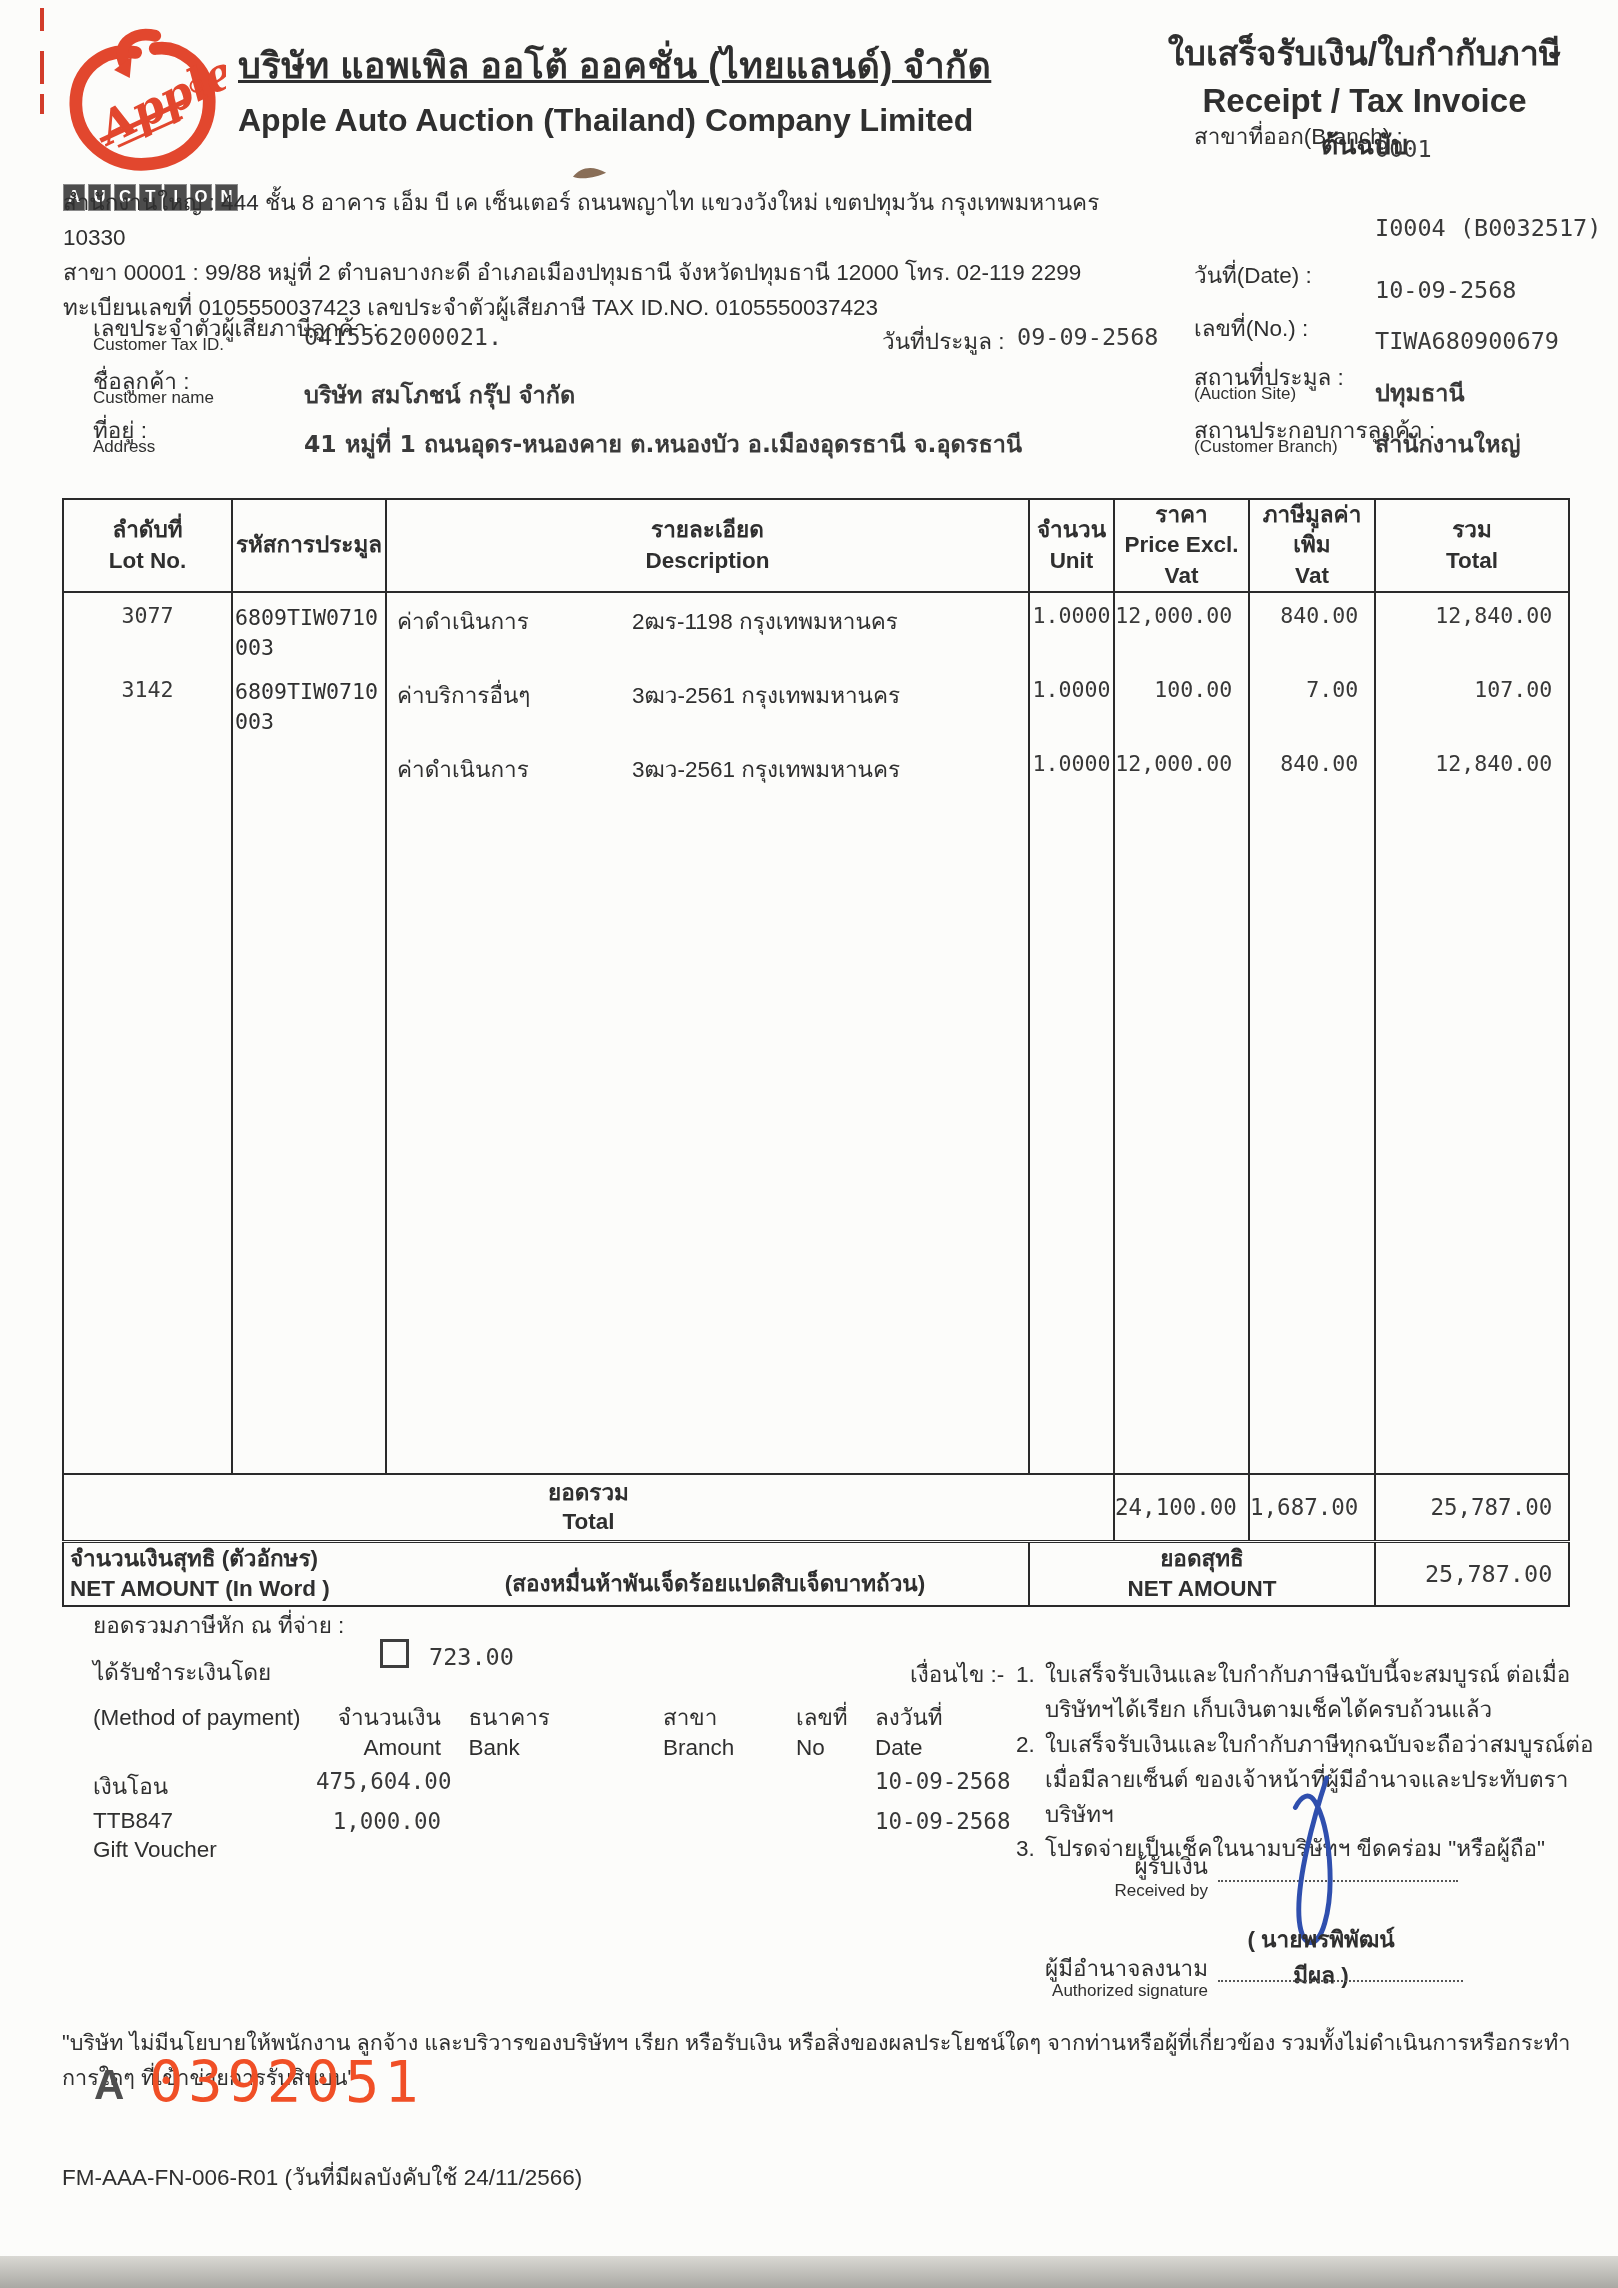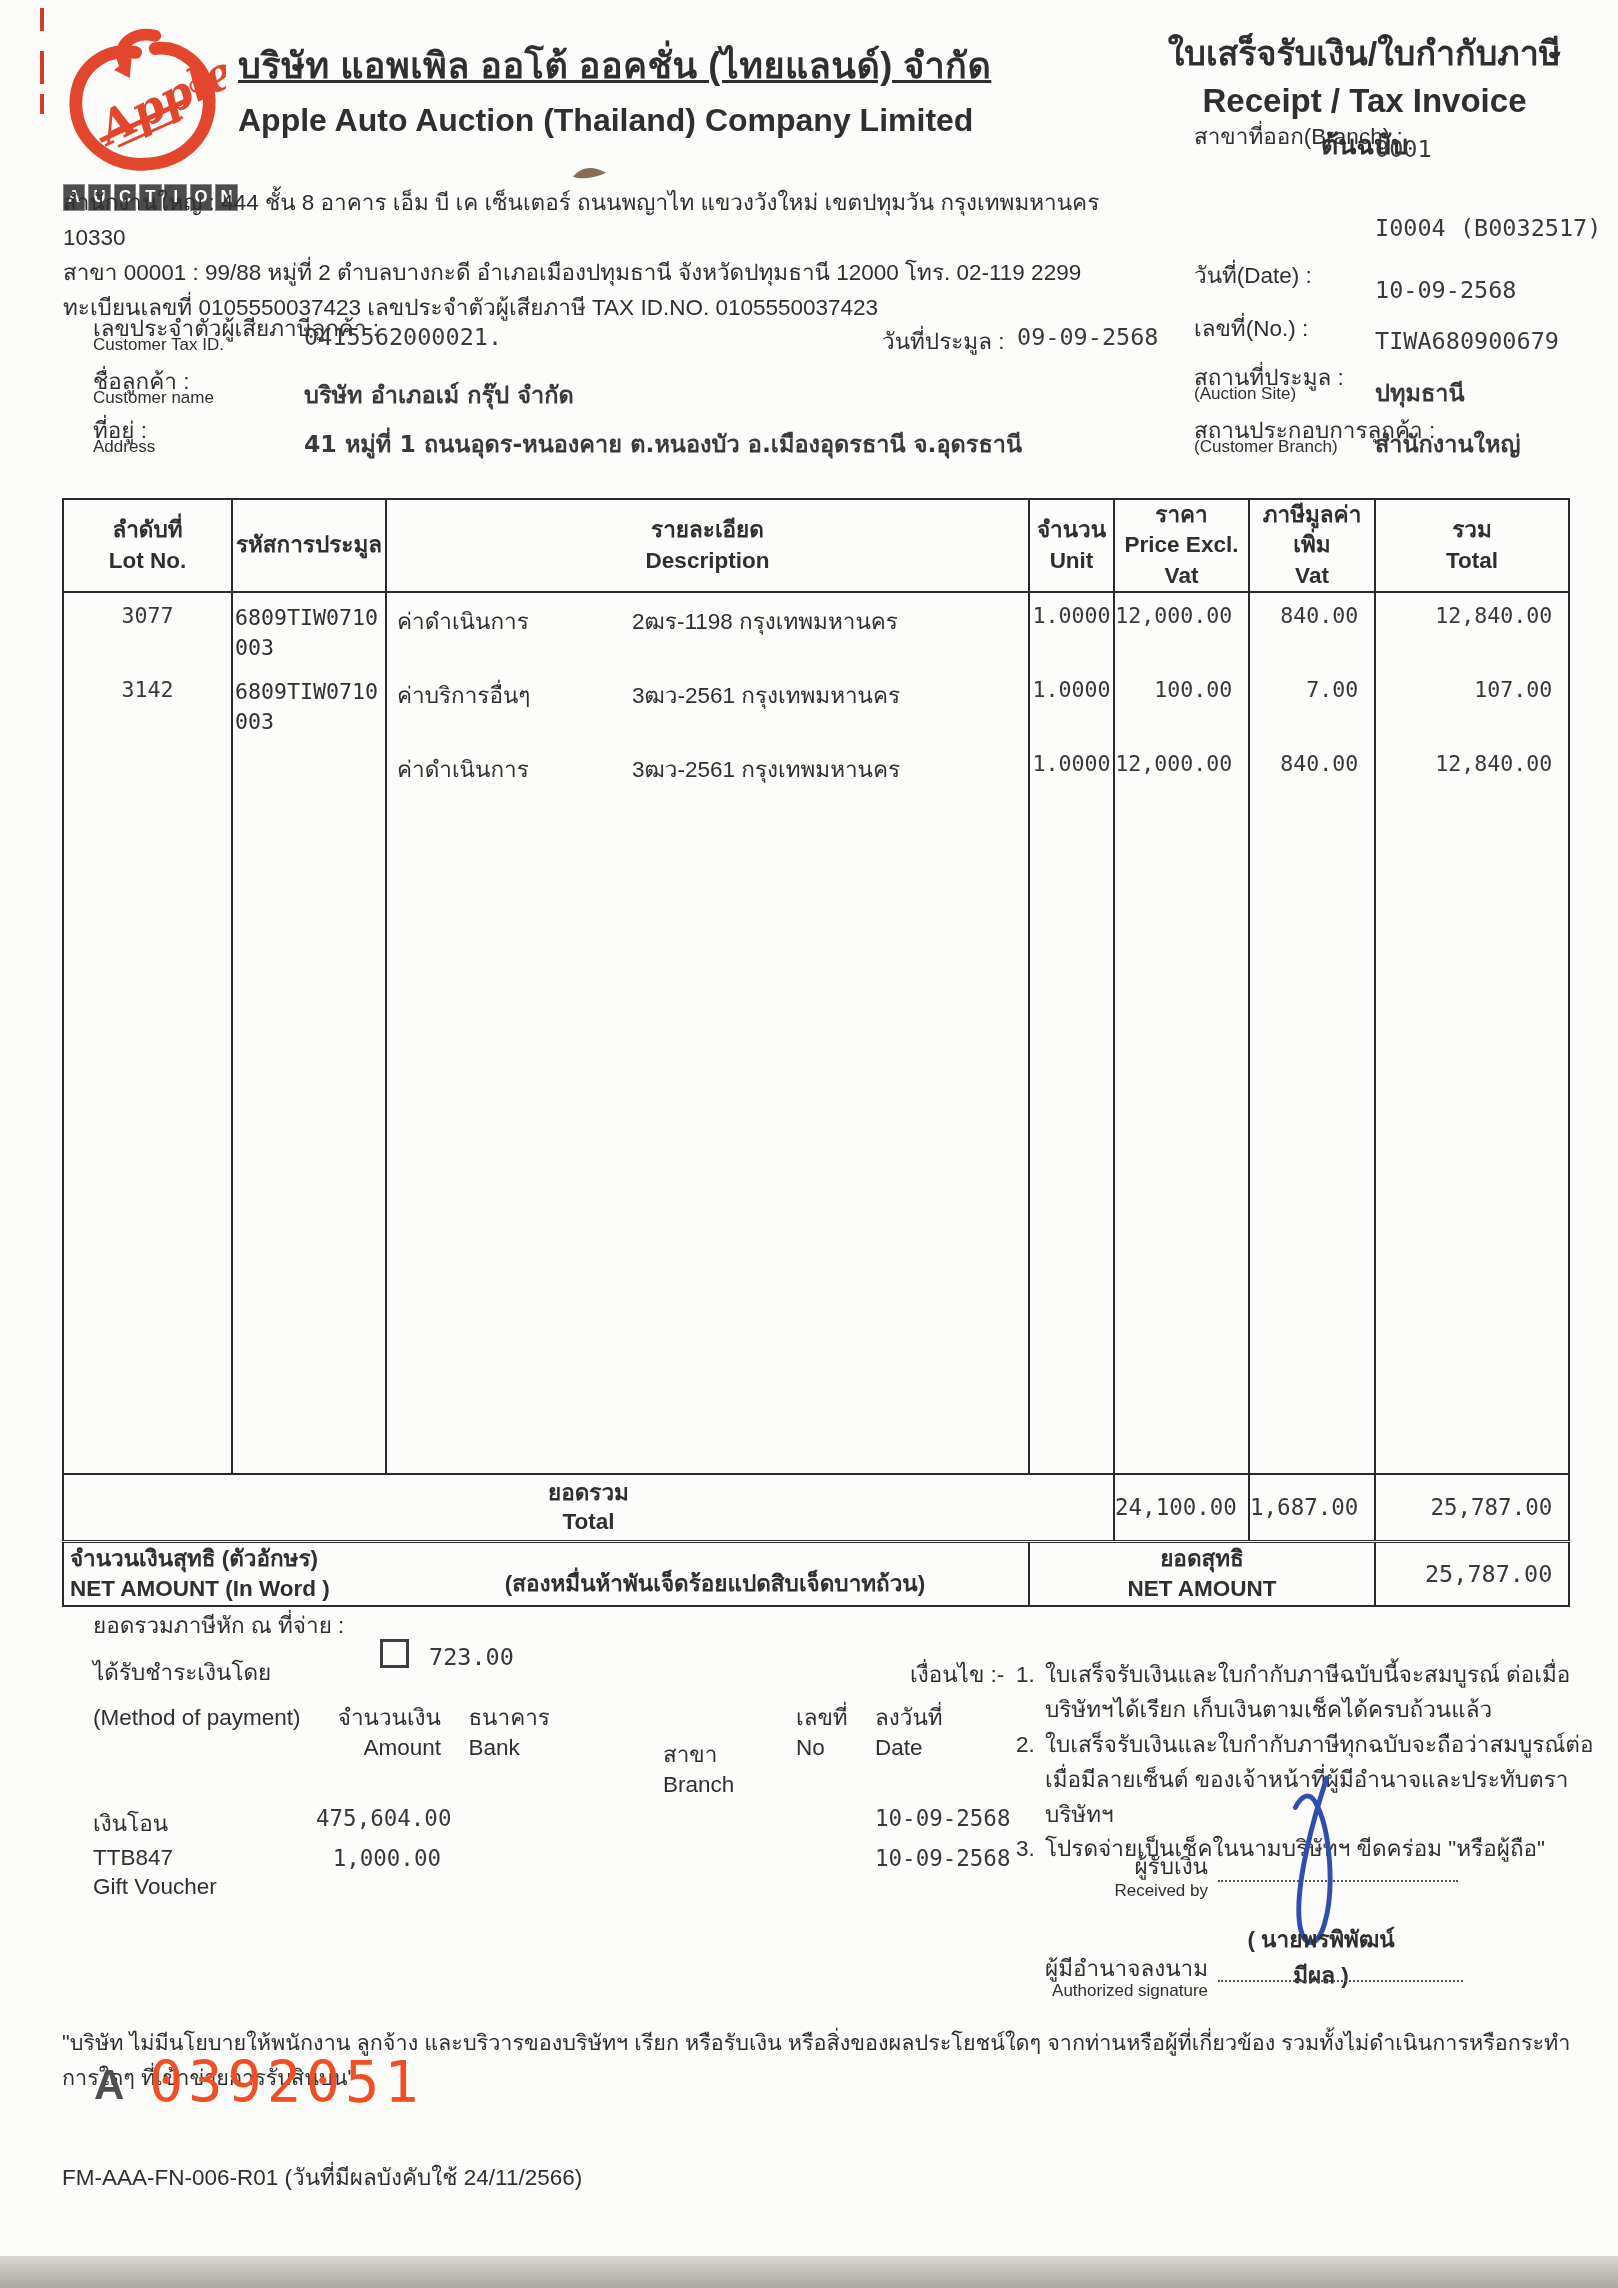--- a/index.html
+++ b/index.html
@@ -144,21 +144,21 @@
     <div class="abs lbl-en" style="left:1194px; top:437px;">(Customer Branch)</div>
     <div class="abs dot-th" style="left:1375px; top:425px;">สำนักงานใหญ่</div>
   </div>
 
   <div>
     <div class="abs lbl" style="left:93px; top:310px;">เลขประจำตัวผู้เสียภาษีลูกค้า :</div>
     <div class="abs lbl-en" style="left:93px; top:335px;">Customer Tax ID.</div>
     <div class="abs dot" style="left:304px; top:323px;">0415562000021.</div>
     <div class="abs lbl" style="left:93px; top:363px;">ชื่อลูกค้า :</div>
     <div class="abs lbl-en" style="left:93px; top:388px;">Customer name</div>
-    <div class="abs dot-th" style="left:304px; top:376px;">บริษัท อำเภอเม์ กรุ๊ป  จำกัด</div>
+    <div class="abs dot-th" style="left:304px; top:376px;">บริษัท สมโภชน์ กรุ๊ป  จำกัด</div>
     <div class="abs lbl" style="left:93px; top:412px;">ที่อยู่ :</div>
     <div class="abs lbl-en" style="left:93px; top:437px;">Address</div>
     <div class="abs dot-th" style="left:304px; top:425px;">41  หมู่ที่ 1 ถนนอุดร-หนองคาย  ต.หนองบัว อ.เมืองอุดรธานี จ.อุดรธานี</div>
     <div class="abs lbl" style="left:882px; top:323px;">วันที่ประมูล :</div>
     <div class="abs dot" style="left:1017px; top:323px;">09-09-2568</div>
   </div>
 
   <table class="items">
     <colgroup>
       <col style="width:169px">
@@ -256,21 +256,21 @@
   <div>
     <div class="abs lbl" style="left:93px; top:1607px;">ยอดรวมภาษีหัก ณ ที่จ่าย :</div>
     <div class="abs lbl" style="left:93px; top:1654px;">ได้รับชำระเงินโดย</div>
     <div class="checkbox"></div>
     <div class="abs num" style="left:429px; top:1643px; font-size:23.5px;">723.00</div>
 
     <div class="pay-grid">
       <div class="pay-h">(Method of payment)</div>
       <div class="pay-h r"><span>จำนวนเงิน</span><br><span>Amount</span></div>
       <div class="pay-h" style="padding-left:27.4px;"><span>ธนาคาร</span><br><span>Bank</span></div>
-      <div class="pay-h" style="padding-left:67px;margin-top:37px;"><span>สาขา</span><br><span>Branch</span></div>
+      <div class="pay-h" style="padding-left:67px;"><span>สาขา</span><br><span>Branch</span></div>
       <div class="pay-h" style="padding-left:31px;"><span>เลขที่</span><br><span>No</span></div>
       <div class="pay-h"><span>ลงวันที่</span><br><span>Date</span></div>
 
       <div>เงินโอน</div>
       <div class="r num" style="font-size:22.5px;">475,604.00</div>
       <div></div>
       <div></div>
       <div></div>
       <div class="num" style="font-size:22.5px;">10-09-2568</div>
 

